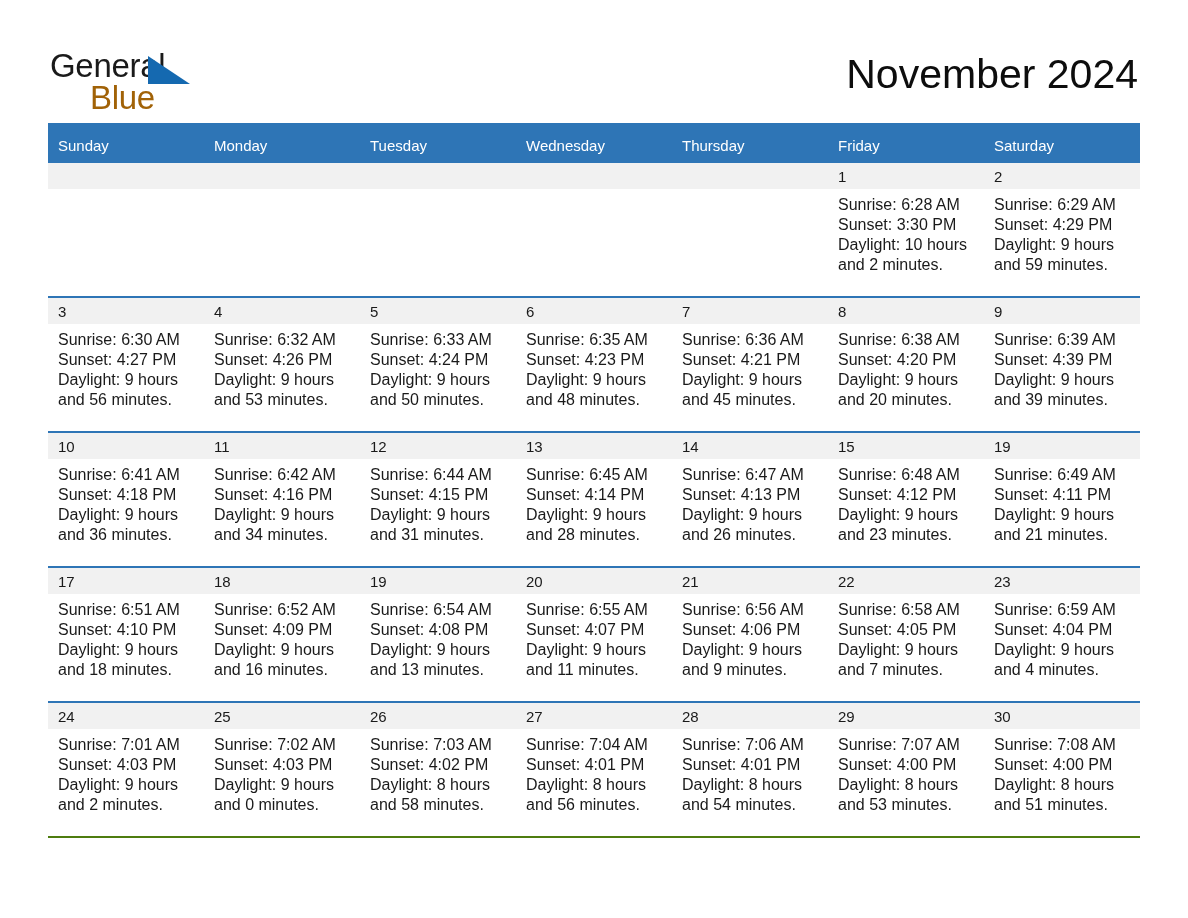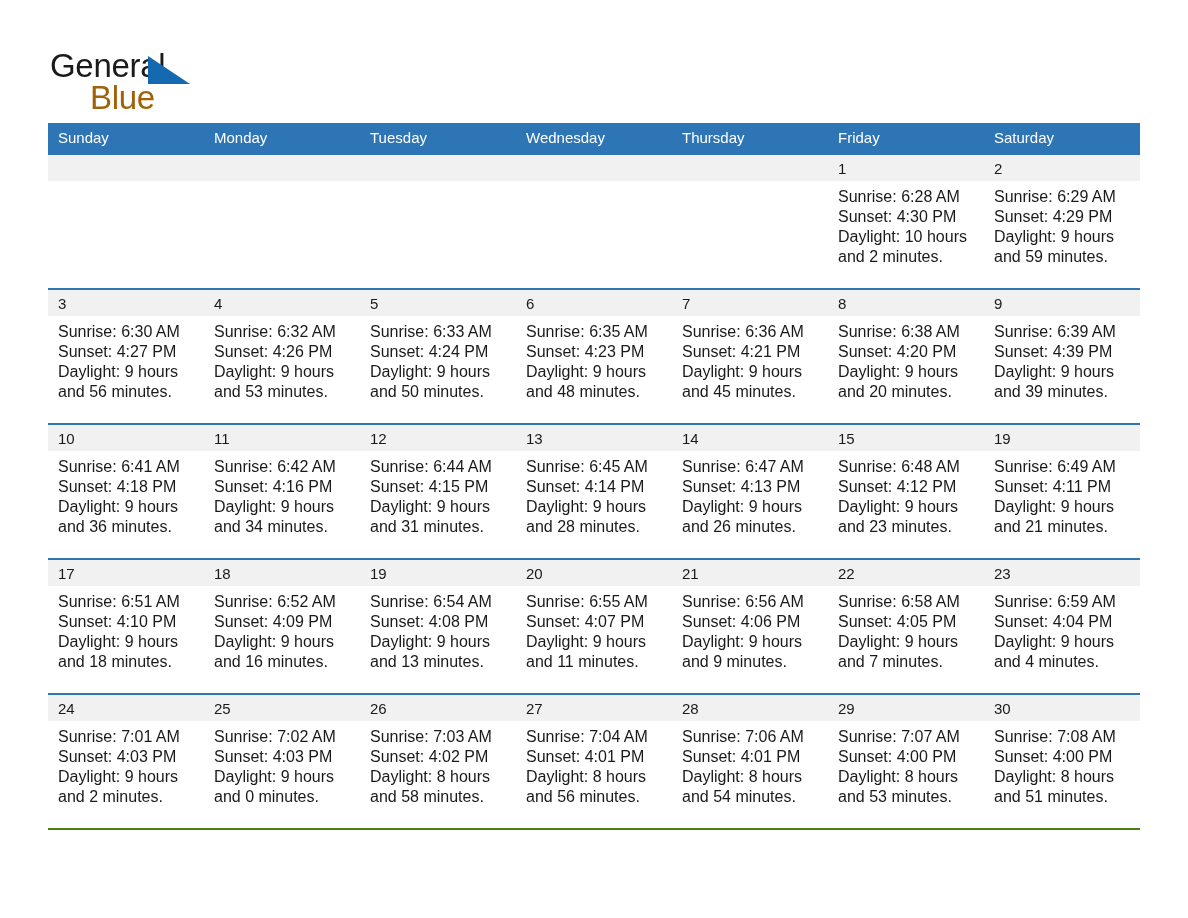--- a/index.html
+++ b/index.html
@@ -92,21 +92,21 @@
     width: 1092px;
     border-collapse: collapse;
     table-layout: fixed;
   }
   .calendar thead th {
     background: #2e75b6;
     color: #ffffff;
     font-size: 15px;
     font-weight: 400;
     text-align: left;
-    padding: 6px 0 7px 10px;
+    padding: 14px 0 7px 10px;
     height: 17px;
     border: none;
   }
   .calendar tbody td {
     vertical-align: top;
     padding: 0;
     border: none;
     border-top: 2px solid #2e75b6;
     background: #ffffff;
     height: 133px;
@@ -147,20 +147,21 @@
 
   <div class="header">
 
     <div class="logo">
       <span class="logo-general">General</span>
       <span class="logo-tri"></span>
       <span class="logo-blue">Blue</span>
     </div>
 
     <div class="titles">
+      <div class="month-title">November 2024</div>
     </div>
 
   </div>
 
   <table class="calendar">
     <thead>
       <tr>
         <th>Sunday</th>
         <th>Monday</th>
         <th>Tuesday</th>
@@ -225,21 +226,21 @@
                 <div></div>
                 <div></div>
               </div>
             </div>
           </td>
           <td>
             <div class="cell-inner">
               <div class="daynum-band">1</div>
               <div class="cell-body">
                 <div>Sunrise: 6:28 AM</div>
-                <div>Sunset: 4:30 PM</div>
+                <div>Sunset: 3:30 PM</div>
                 <div>Daylight: 10 hours</div>
                 <div>and 2 minutes.</div>
               </div>
             </div>
           </td>
           <td>
             <div class="cell-inner">
               <div class="daynum-band">2</div>
               <div class="cell-body">
                 <div>Sunrise: 6:29 AM</div>

